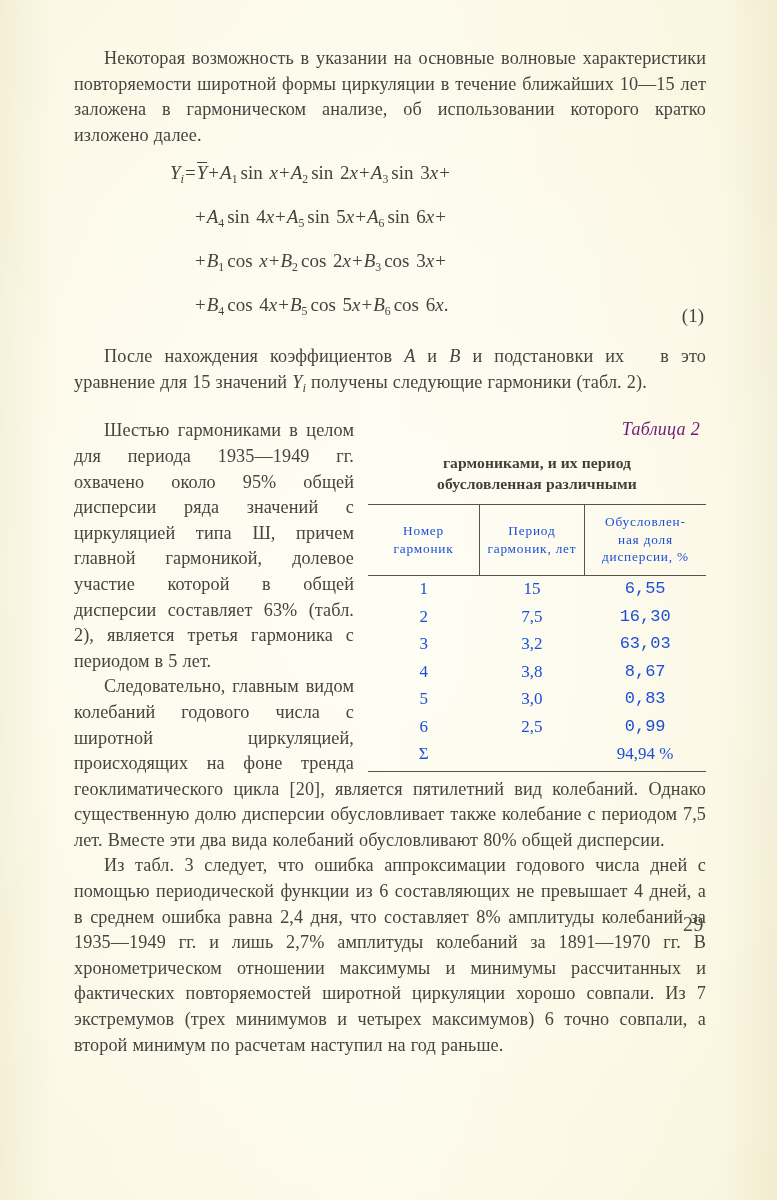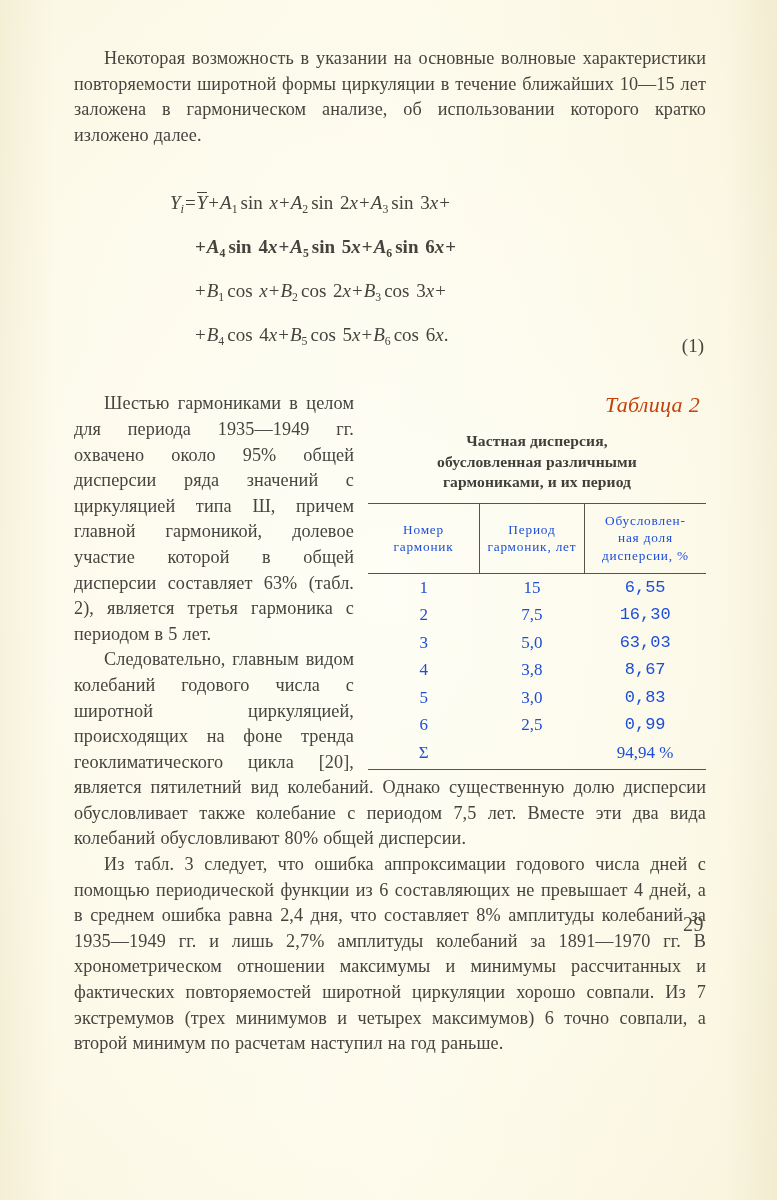--- a/index.html
+++ b/index.html
@@ -51,33 +51,33 @@
     letter-spacing: 0.1px;
     color: #45443f;
     word-spacing: 0.4px;
   }
   p.body-text.indent {
     text-indent: 30px;
   }
 
   
   .formula {
-    margin: 36px 0 0 0;
+    margin: 6px 0 0 0;
     font-size: 19px;
     color: #44433e;
     position: relative;
   }
   .formula .fline {
     display: block;
     line-height: 37px;
     white-space: nowrap;
     font-family: "Liberation Serif", "DejaVu Serif", serif;
   }
   .formula .fline.l1 { padding-left: 96px; }
-  .formula .fline.l2 { padding-left: 120px; font-weight: bold; }
+  .formula .fline.l2 { padding-left: 120px; }
   .formula .fline.l3 { padding-left: 120px; }
   .formula .fline.l4 { padding-left: 120px; }
   .formula i { font-style: italic; }
   .formula .sub {
     font-size: 0.66em;
     vertical-align: -0.32em;
     font-style: italic;
     letter-spacing: 0;
   }
   .formula .subn {
@@ -109,23 +109,23 @@
   .table-float {
     float: right;
     width: 338px;
     margin-left: 14px;
     margin-top: 1px;
     margin-bottom: 4px;
   }
   .tbl-label {
     text-align: right;
     font-style: italic;
-    font-size: 22px;
+    font-size: 18px;
     margin: 0 6px 13px 0;
-    color: #c2410c;
+    color: #701a75;
     letter-spacing: 0.3px;
   }
   .tbl-caption {
     text-align: center;
     font-weight: bold;
     font-size: 15.6px;
     line-height: 20.5px;
     margin: 0 0 10px 0;
     color: #413f3a;
     letter-spacing: 0.1px;
@@ -203,29 +203,29 @@
         <span class="op">+</span><i>B</i><span class="subn">1</span><span class="fn">cos</span> <i>x</i><span class="op">+</span><i>B</i><span class="subn">2</span><span class="fn">cos</span> 2<i>x</i><span class="op">+</span><i>B</i><span class="subn">3</span><span class="fn">cos</span> 3<i>x</i><span class="op">+</span>
       </span>
       <span class="fline l4">
         <span class="op">+</span><i>B</i><span class="subn">4</span><span class="fn">cos</span> 4<i>x</i><span class="op">+</span><i>B</i><span class="subn">5</span><span class="fn">cos</span> 5<i>x</i><span class="op">+</span><i>B</i><span class="subn">6</span><span class="fn">cos</span> 6<i>x</i>.
       </span>
       <span class="eq-num">(1)</span>
     </div>
 
     <div style="height:14px"></div>
 
+    <p class="body-text indent">После нахождения коэффициентов <i>A</i> и <i>B</i> и подстановки их&nbsp;&nbsp; в это уравнение для 15 значений <i>Y<span style="font-size:0.7em;vertical-align:-0.3em">i</span></i> получены следующие гармоники (табл. 2).</p>
 
     <div class="wrap-section">
 
       <div class="table-float">
         <div class="tbl-label">Таблица 2</div>
         <div class="tbl-caption">
-          <div>Частная дисперсия,</div>
+          <div>гармониками, и их период</div>
           <div>обусловленная различными</div>
-          <div>гармониками, и их период</div>
         </div>
 
         <table class="harm">
           <thead>
             <tr>
               <th>
                 <div>Номер</div>
                 <div>гармоник</div>
               </th>
               <th>
@@ -245,21 +245,21 @@
               <td class="c2">15</td>
               <td class="c3">6,55</td>
             </tr>
             <tr>
               <td class="c1">2</td>
               <td class="c2">7,5</td>
               <td class="c3">16,30</td>
             </tr>
             <tr>
               <td class="c1">3</td>
-              <td class="c2">5,0</td>
+              <td class="c2">3,2</td>
               <td class="c3">63,03</td>
             </tr>
             <tr>
               <td class="c1">4</td>
               <td class="c2">3,8</td>
               <td class="c3">8,67</td>
             </tr>
             <tr>
               <td class="c1">5</td>
               <td class="c2">3,0</td>

